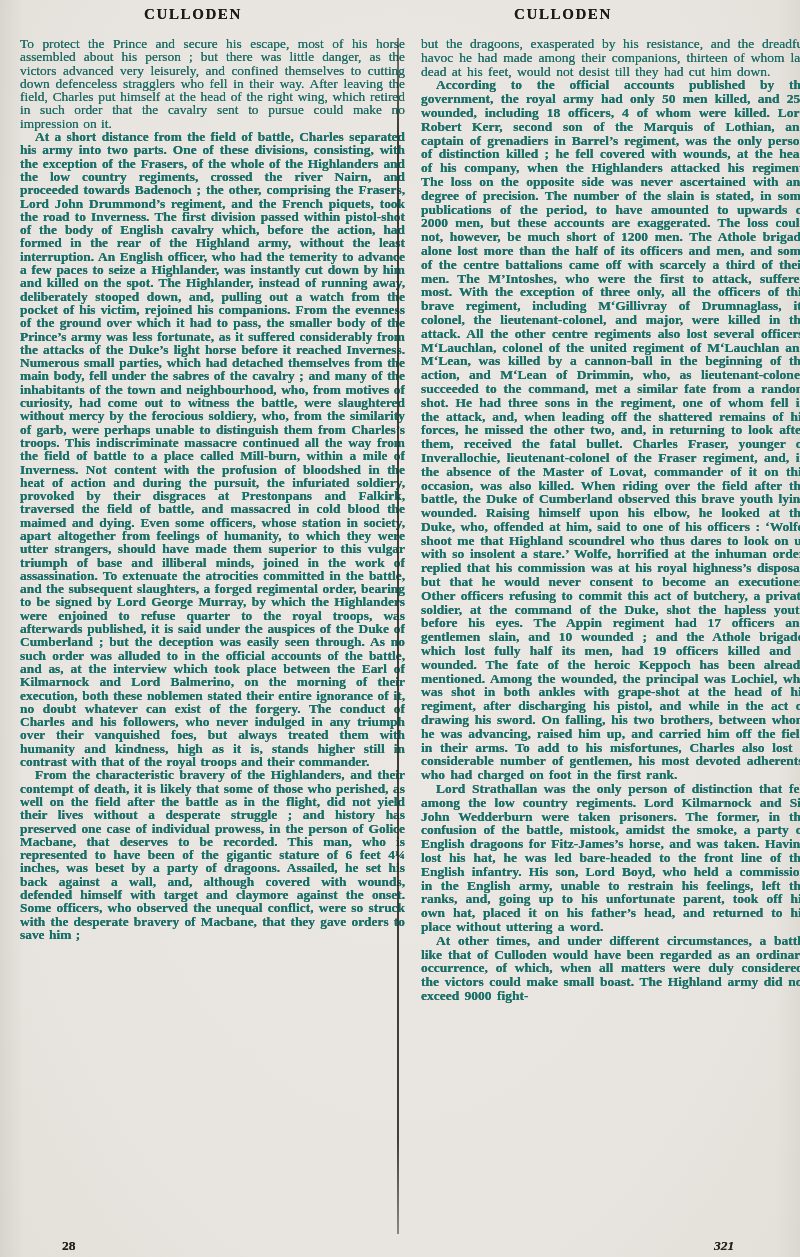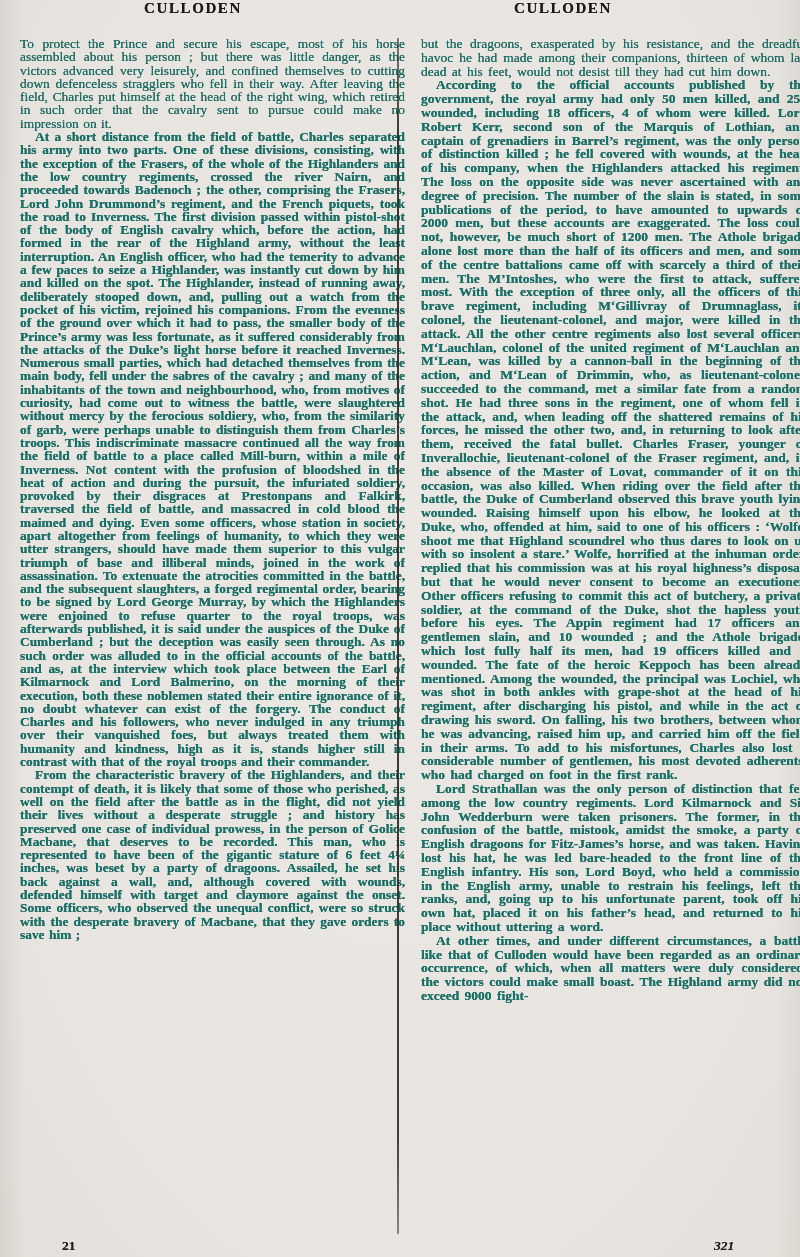--- a/index.html
+++ b/index.html
@@ -9,21 +9,21 @@
     overflow: hidden;
     background:
       linear-gradient(90deg, rgba(110,100,85,0.10) 0%, rgba(110,100,85,0.0) 3%, rgba(110,100,85,0.0) 97%, rgba(110,100,85,0.07) 100%),
       radial-gradient(ellipse at 50% 45%, #ebe8e3 0%, #e8e5e0 70%, #e3e0da 100%);
     font-family: "Liberation Serif", "DejaVu Serif", serif;
     color: #221e19;
   }
 
   .running-head {
     position: absolute;
-    top: 0;
+    top: 6px;
     width: 150px;
     text-align: center;
     font-size: 15px;
     font-weight: bold;
     letter-spacing: 1.6px;
     color: #1d1a15;
     text-shadow: 0 0 0.4px rgba(29,26,21,0.8);
   }
   .running-head.left  { left: 118px; }
   .running-head.right { left: 488px; }
@@ -85,17 +85,17 @@
 
   <div class="column-divider"></div>
 
   <div class="column right">
     <p>but the dragoons, exasperated by his resistance, and the dreadful havoc he had made among their companions, thirteen of whom lay dead at his feet, would not desist till they had cut him down.</p>
     <p class="indent">According to the official accounts published by the government, the royal army had only 50 men killed, and 259 wounded, including 18 officers, 4 of whom were killed. Lord Robert Kerr, second son of the Marquis of Lothian, and captain of grenadiers in Barrel’s regiment, was the only person of distinction killed&nbsp;; he fell covered with wounds, at the head of his company, when the Highlanders attacked his regiment. The loss on the opposite side was never ascertained with any degree of precision. The number of the slain is stated, in some publications of the period, to have amounted to upwards of 2000 men, but these accounts are exaggerated. The loss could not, however, be much short of 1200 men. The Athole brigade alone lost more than the half of its officers and men, and some of the centre battalions came off with scarcely a third of their men. The M’Intoshes, who were the first to attack, suffered most. With the exception of three only, all the officers of this brave regiment, including M‘Gillivray of Drumnaglass, its colonel, the lieutenant-colonel, and major, were killed in the attack. All the other centre regiments also lost several officers. M‘Lauchlan, colonel of the united regiment of M‘Lauchlan and M‘Lean, was killed by a cannon-ball in the beginning of the action, and M‘Lean of Drimmin, who, as lieutenant-colonel, succeeded to the command, met a similar fate from a random shot. He had three sons in the regiment, one of whom fell in the attack, and, when leading off the shattered remains of his forces, he missed the other two, and, in returning to look after them, received the fatal bullet. Charles Fraser, younger of Inverallochie, lieutenant-colonel of the Fraser regiment, and, in the absence of the Master of Lovat, commander of it on this occasion, was also killed. When riding over the field after the battle, the Duke of Cumberland observed this brave youth lying wounded. Raising himself upon his elbow, he looked at the Duke, who, offended at him, said to one of his officers&nbsp;: ‘Wolfe, shoot me that Highland scoundrel who thus dares to look on us with so insolent a stare.’ Wolfe, horrified at the inhuman order, replied that his commission was at his royal highness’s disposal, but that he would never consent to become an executioner. Other officers refusing to commit this act of butchery, a private soldier, at the command of the Duke, shot the hapless youth before his eyes. The Appin regiment had 17 officers and gentlemen slain, and 10 wounded&nbsp;; and the Athole brigade, which lost fully half its men, had 19 officers killed and 4 wounded. The fate of the heroic Keppoch has been already mentioned. Among the wounded, the principal was Lochiel, who was shot in both ankles with grape-shot at the head of his regiment, after discharging his pistol, and while in the act of drawing his sword. On falling, his two brothers, between whom he was advancing, raised him up, and carried him off the field in their arms. To add to his misfortunes, Charles also lost a considerable number of gentlemen, his most devoted adherents, who had charged on foot in the first rank.</p>
     <p class="indent">Lord Strathallan was the only person of distinction that fell among the low country regiments. Lord Kilmarnock and Sir John Wedderburn were taken prisoners. The former, in the confusion of the battle, mistook, amidst the smoke, a party of English dragoons for Fitz-James’s horse, and was taken. Having lost his hat, he was led bare-headed to the front line of the English infantry. His son, Lord Boyd, who held a commission in the English army, unable to restrain his feelings, left the ranks, and, going up to his unfortunate parent, took off his own hat, placed it on his father’s head, and returned to his place without uttering a word.</p>
     <p class="indent">At other times, and under different circumstances, a battle like that of Culloden would have been regarded as an ordinary occurrence, of which, when all matters were duly considered, the victors could make small boast. The Highland army did not exceed 9000 fight-</p>
   </div>
 
-  <div class="folio left">21</div>
+  <div class="folio left">28</div>
 
   <div class="folio right">321</div>
 
 </div>
 
 </body></html>

